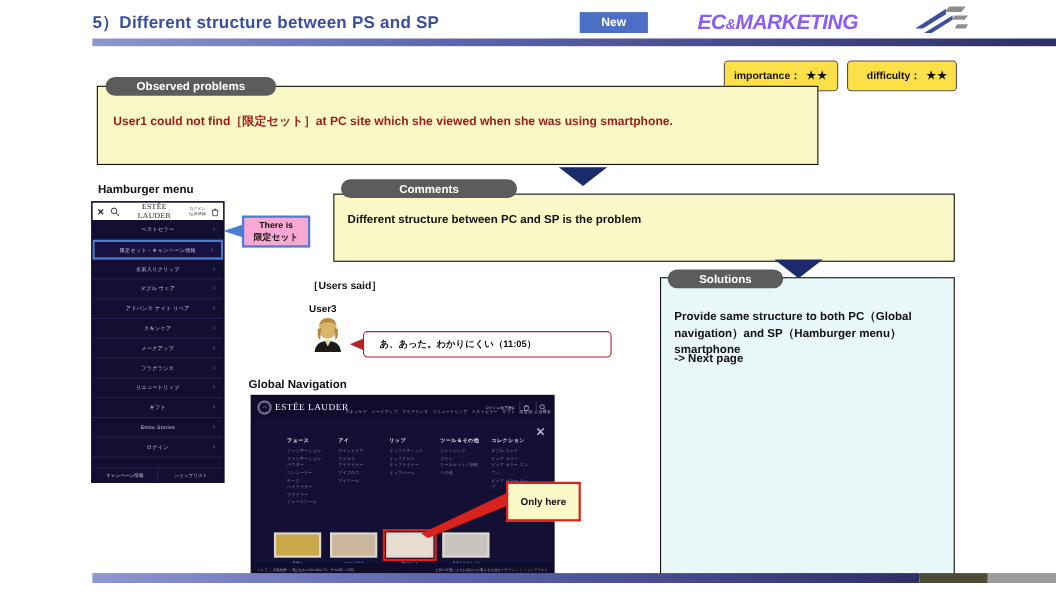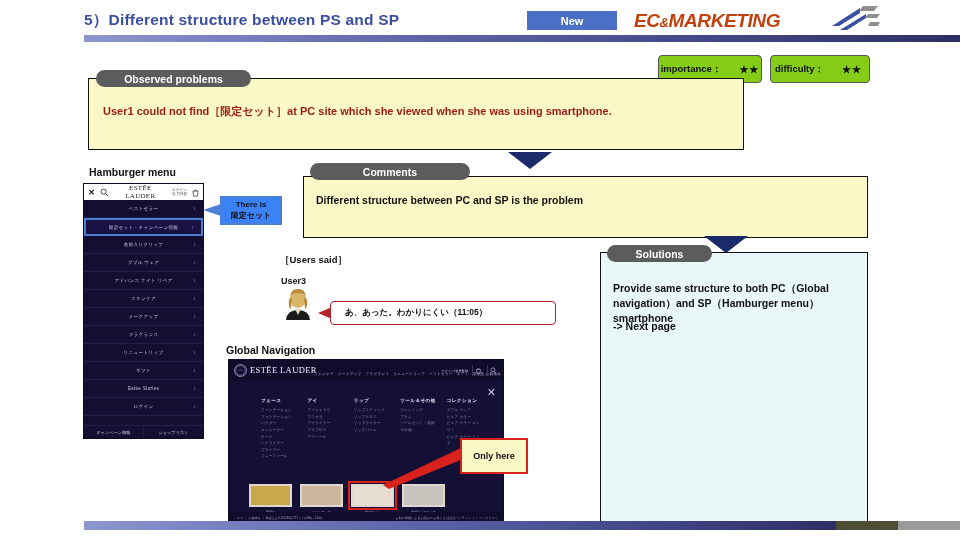--- a/index.html
+++ b/index.html
@@ -12,42 +12,42 @@
   }
   .slide { position:absolute; inset:0; }
 
   
   #page-title {
     position:absolute; left:84px; top:10px;
     font-size:15.5px; font-weight:bold; color:#3a4fa0;
     letter-spacing:0.2px; white-space:nowrap;
   }
   #new-badge {
-    position:absolute; left:527px; top:11px; width:90px; height:19px;
+    position:absolute; left:527px; top:11px; width:62px; height:19px;
     background:#4a6fc4; color:#ffffff; font-size:11px; font-weight:bold;
     display:flex; align-items:center; justify-content:center;
   }
   #brand-logo {
     position:absolute; left:634px; top:10px;
-    font-size:19px; font-weight:bold; font-style:italic; color:#c2410c;
+    font-size:19px; font-weight:bold; font-style:italic; color:#8b5cf6;
     letter-spacing:-0.4px; white-space:nowrap;
   }
   #brand-logo .amp { font-size:13px; }
   #brand-mark { position:absolute; left:830px; top:4px; width:50px; height:28px; }
   #title-rule {
     position:absolute; left:84px; top:35px; width:876px; height:7px;
     background:linear-gradient(to right,#8c96cf 0%, #5b62a8 40%, #2e2f66 100%);
   }
 
   
   .meta-chip {
     position:absolute; top:55px; height:28px;
-    border:1px solid #555; border-radius:4px; background:#84cc16;
+    border:1px solid #555; border-radius:4px; background:#fde047;
     font-size:9.5px; font-weight:bold; color:#111;
-    display:flex; align-items:center; justify-content:center; gap:18px;
+    display:flex; align-items:center; justify-content:center; gap:5px;
     padding:0 7px; white-space:nowrap;
   }
   #chip-importance { left:658px; width:104px; }
   #chip-difficulty { left:770px; width:100px;justify-content:flex-end; }
   .stars { letter-spacing:1px; font-size:10px; }
 
   
   .panel { position:absolute; border:1.5px solid #111; }
   .panel.cream { background:#fbf8c8; }
   .panel.cyan  { background:#eaf7f8; }
@@ -110,21 +110,21 @@
   }
   #hm-footer div {
     flex:1; display:flex; align-items:center; justify-content:center;
     color:#cfc9e6; font-size:4.2px;
   }
   #hm-footer div+div { border-left:1px solid #241e4d; }
 
   
   #callout-thereis {
     position:absolute; left:220px; top:196px; width:62px; height:29px;
-    background:#3b82f6; border:2px solid #4a7fd4;
+    background:#f9a8d4; border:2px solid #4a7fd4;
     font-size:8px; font-weight:bold; color:#111; line-height:1.3;
     display:flex; flex-direction:column; align-items:center; justify-content:center;
     z-index:4;
   }
   #callout-thereis-tail {
     position:absolute; left:203px; top:204px; width:0; height:0;
     border-top:6px solid transparent; border-bottom:6px solid transparent;
     border-right:18px solid #4a7fd4; z-index:3;
   }
 

